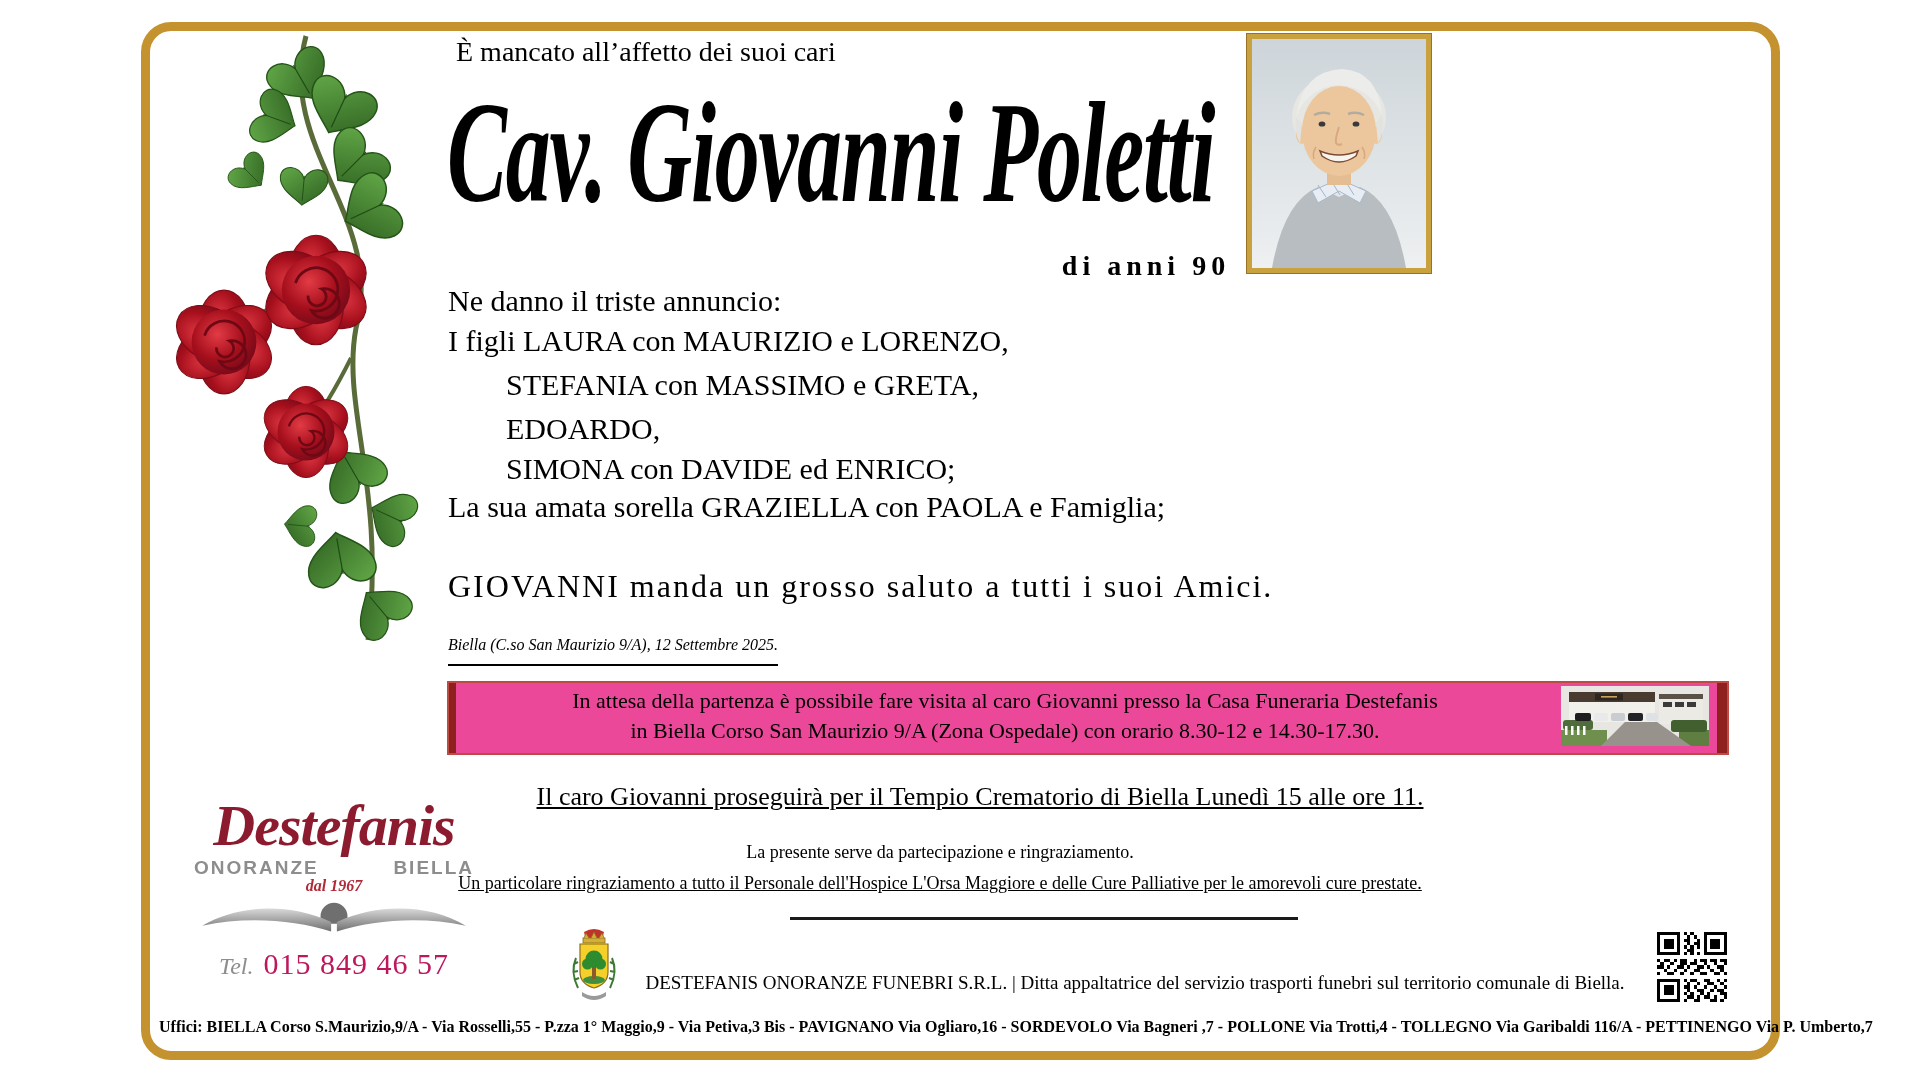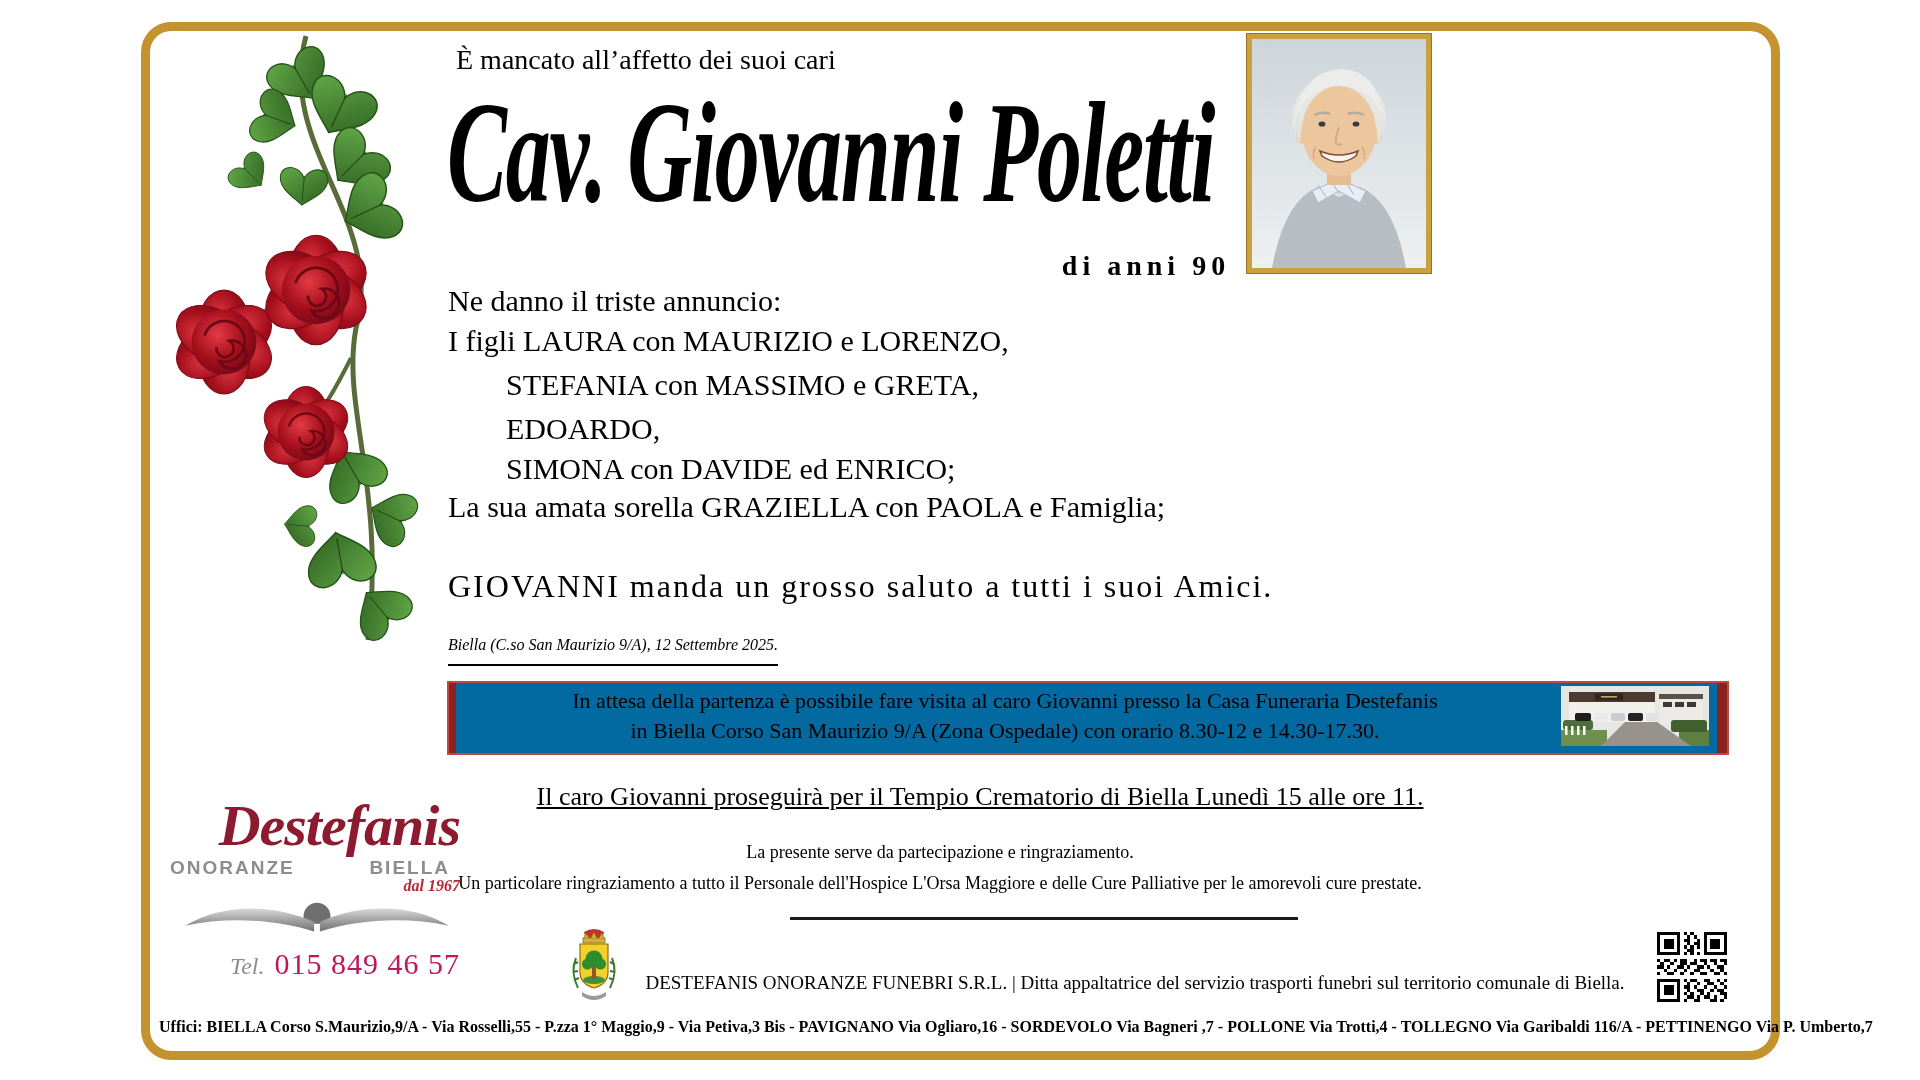--- a/index.html
+++ b/index.html
@@ -1,51 +1,51 @@
 <!DOCTYPE html>
 <html><head>
 <meta charset="utf-8">
 <style>
   html,body{margin:0;padding:0;background:#ffffff;}
   .page{position:relative;width:1920px;height:1080px;background:#ffffff;overflow:hidden;
         font-family:"Liberation Serif","DejaVu Serif",serif;color:#000;}
   .frame{position:absolute;left:141px;top:22px;width:1621px;height:1020px;
          border:9px solid #c4922f;border-radius:30px;background:#fff;}
   .abs{position:absolute;}
-  .intro{left:456px;top:44px;font-size:28px;}
+  .intro{left:456px;top:36px;font-size:28px;}
   .title{left:447px;top:80px;font-size:145px;font-weight:bold;font-style:italic;
          line-height:1;white-space:nowrap;transform:scaleX(.62);transform-origin:0 0;
          letter-spacing:-2px;}
   .age{left:1040px;top:250px;width:212px;text-align:center;font-size:28px;font-weight:bold;
        letter-spacing:5px;}
   .bodyline{font-size:30px;white-space:nowrap;}
   .giovanni{left:448px;top:568px;font-size:32px;letter-spacing:2px;white-space:nowrap;}
   .dateline{left:448px;top:636px;font-size:16px;font-style:italic;border-bottom:2px solid #000;
             padding-bottom:10px;white-space:nowrap;}
   .photo-frame{left:1247px;top:34px;width:174px;height:229px;border:5px solid #c9a13f;
                box-shadow:0 0 0 1px #9a7226;background:#dfe4e7;}
-  .visit-box{left:447px;top:681px;width:1278px;height:70px;border:2px solid #bf4a43;background:#0369a1;}
+  .visit-box{left:447px;top:681px;width:1278px;height:70px;border:2px solid #bf4a43;background:#ec4899;}
   .visit-bar-left{position:absolute;left:0;top:0;bottom:0;width:7px;background:#8e211d;}
   .visit-bar-right{position:absolute;right:0;top:0;bottom:0;width:10px;background:#8e211d;}
   .visit-text{position:absolute;left:24px;right:190px;top:3px;text-align:center;
               font-size:22px;line-height:30px;}
   .home-photo{position:absolute;right:18px;top:3px;width:148px;height:60px;}
   .ceremony{left:380px;top:782px;width:1200px;text-align:center;font-size:26px;white-space:nowrap;text-decoration:underline;}
   .presente{left:340px;top:842px;width:1200px;text-align:center;font-size:18px;}
-  .thanks{left:340px;top:873px;width:1200px;text-align:center;font-size:18px;}
+  .thanks{left:340px;top:873px;width:1200px;text-align:center;font-size:18px;text-decoration:underline;}
   .divider{left:790px;top:917px;width:508px;height:3px;background:#1a1a1a;}
   .msg1{left:635px;top:940px;width:1000px;text-align:center;font-size:19px;white-space:nowrap;}
   .msg2{left:635px;top:972px;width:1000px;text-align:center;font-size:19px;white-space:nowrap;}
   .offices{left:159px;top:1018px;width:1594px;text-align:center;font-size:16px;font-weight:bold;
            white-space:nowrap;}
   .crest{left:568px;top:928px;width:52px;height:78px;}
   .qr{left:1657px;top:932px;width:70px;height:70px;}
   .roses{left:146px;top:28px;width:300px;height:625px;}
   
-  .brand{left:160px;top:796px;width:300px;text-align:right;}
+  .brand{left:184px;top:796px;width:300px;text-align:center;}
   .brand-name{font-size:58px;font-weight:bold;font-style:italic;color:#8c1b2f;line-height:1.05;
               letter-spacing:-1px;}
   .brand-sub{display:flex;justify-content:space-between;padding:0 10px;margin-top:0px;
              font-size:19px;font-weight:bold;letter-spacing:2px;color:#8d8d8d;
              font-family:Liberation Sans, sans-serif;}
   .brand-since{font-size:16px;font-weight:bold;font-style:italic;color:#b02a37;margin-top:-2px;}
   .brand-wings{width:286px;height:50px;margin-top:0px;}
   .brand-tel{margin-top:-2px;white-space:nowrap;}
   .brand-tel .tlabel{font-size:24px;font-style:italic;color:#8d8d8d;margin-right:10px;}
   .brand-tel .tnum{font-size:30px;font-weight:normal;color:#be185d;letter-spacing:1px;}

